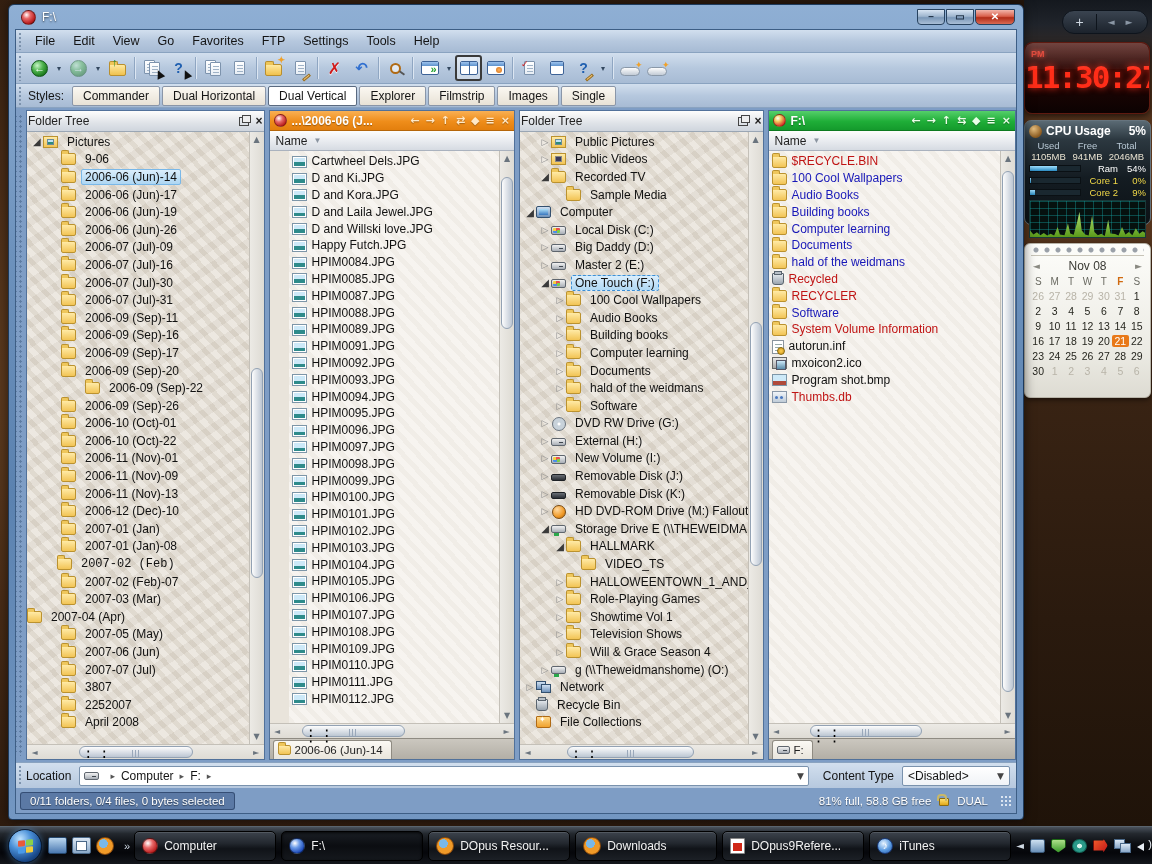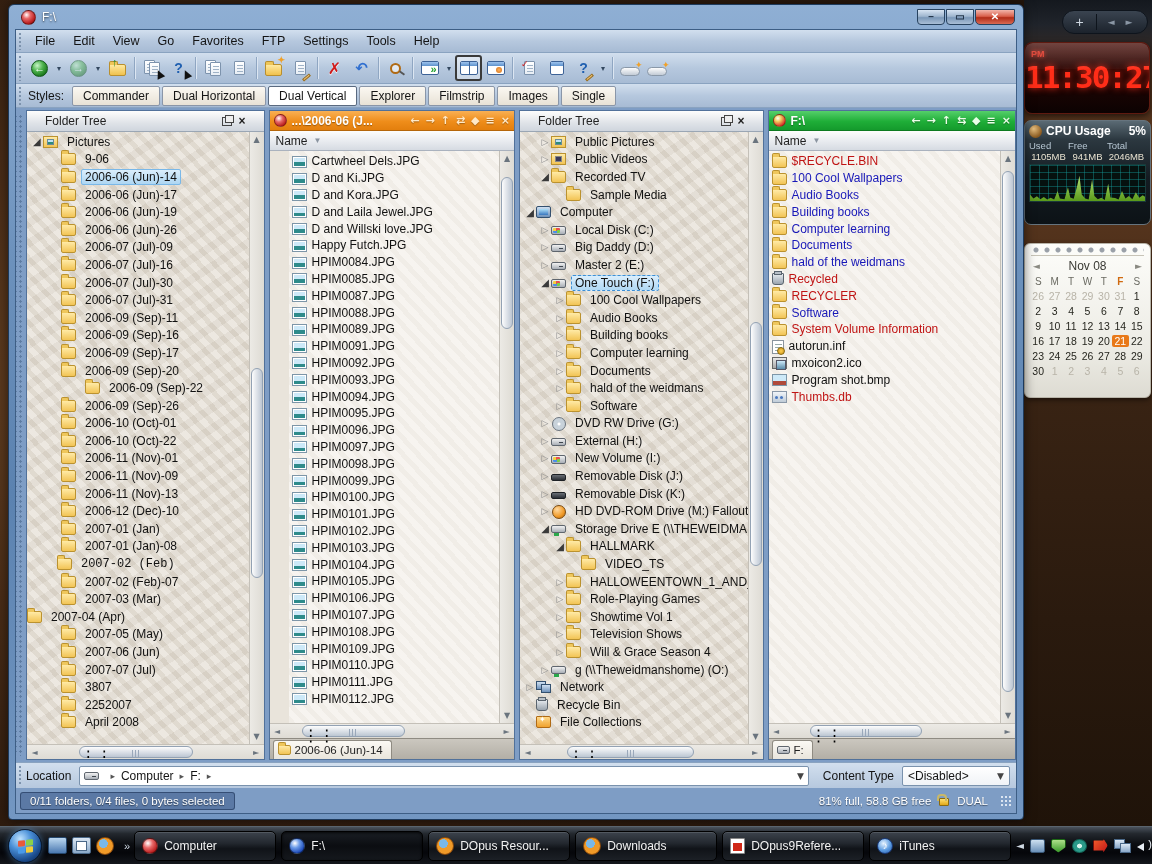--- a/index.html
+++ b/index.html
@@ -75,21 +75,21 @@
 
   
   .panes { flex:1; display:flex; padding:2px 0 2px 0; overflow:hidden; }
   .pane-grip { width:6px; align-self:stretch; margin:4px 0;
     background-image: radial-gradient(circle,#5f7da3 1px, transparent 1.4px); background-size:5px 5px; background-position:2px 0;}
   .pane { background:#e9e4db; border:1px solid #51719a; display:flex; flex-direction:column; overflow:hidden; }
   .pane + .pane, .pane-grip + .pane { margin-left:4px; }
   .pane.tree-pane { width:240px; }
   .pane.lister-pane { width:248px; }
   .tree-hdr { height:21px; background:linear-gradient(#fdfdfc,#dfe3e8 60%,#cfd5dd); border-bottom:1px solid #9aa6b4;
-    display:flex; align-items:center; padding:0 18px; font-size:12px; color:#222;text-align:right; }
+    display:flex; align-items:center; padding:0 1px; font-size:12px; color:#222;text-align:right; }
   .tree-hdr .sp { flex:1; }
   .float-ic { width:10px; height:9px; border:1px solid #444; position:relative; margin-right:7px; }
   .float-ic::before { content:""; position:absolute; left:2px; top:-3px; width:7px; height:6px; border:1px solid #444; background:#eee; }
   .close-ic { font-size:12px; color:#222; font-weight:bold; line-height:1; }
 
   .texture { background-color:#e7e1d7;
     background-image: repeating-linear-gradient(47deg, rgba(170,158,140,.14) 0 5px, rgba(255,255,255,.16) 5px 11px),
                       repeating-linear-gradient(-33deg, rgba(150,140,128,.10) 0 8px, rgba(255,255,255,.10) 8px 17px); }
   .tree-body { flex:1; overflow:hidden; display:flex; }
   .tree-rows { flex:1; overflow:hidden; padding-top:1px; }
@@ -216,21 +216,21 @@
     text-shadow:0 0 7px rgba(255,45,25,.85); letter-spacing:-2px; }
   .clock-gadget::after { content:""; position:absolute; left:0; right:0; top:0; height:26px;
     background:linear-gradient(rgba(255,255,255,.22),rgba(255,255,255,.03)); border-radius:8px 8px 0 0; }
   .cpu-gadget { position:absolute; left:0px; top:120px; width:127px; height:105px; border-radius:7px;
     background:linear-gradient(#5a6a74 0%,#2c3840 18%,#141c22 55%,#0c1216 100%); border:1px solid #66747e;
     color:#fff; font-size:9.5px; padding:3px 4px; }
   .cpu-title-row { display:flex; align-items:center; font-size:12px; font-weight:bold; }
   .cpu-orb { width:13px; height:13px; border-radius:50%; background:radial-gradient(circle at 35% 30%,#e8c080,#8a5a20 70%); margin-right:4px; }
   .cpu-pct { margin-left:auto; }
   .cpu-cols { display:flex; color:#b8c8d4; margin-top:2px; }
-  .cpu-cols span { flex:1; }
+  .cpu-cols span { flex:1; text-align:center; }
   .cpu-vals { display:flex; color:#e8e2d0; }
   .cpu-vals span { flex:1; text-align:center; }
   .cpu-row { display:flex; align-items:center; height:11px; margin-top:1px; }
   .cpu-bar { width:52px; height:7px; background:#1a2830; border:1px solid #0a1014; margin-right:4px; position:relative; }
   .cpu-bar i { position:absolute; left:0; top:0; bottom:0; background:linear-gradient(#9fe0ff,#2a8ac0); }
   .cpu-row .lbl { flex:1; text-align:right; padding-right:4px; }
   .cpu-row .pct { width:24px; text-align:right; }
   .cpu-row.yellow { color:#f0d848; }
   .cpu-graph { margin-top:2px; height:38px; background:#06110f; border:1px solid #1a3a3a; position:relative; overflow:hidden;
     background-image: repeating-linear-gradient(0deg, rgba(20,160,160,.4) 0 1px, transparent 1px 7px),
@@ -331,20 +331,43 @@
       </div>
       <div class="cpu-cols" id="cpu-cols">
           <span>Used</span>
           <span>Free</span>
           <span>Total</span>
         </div>
       <div class="cpu-vals" id="cpu-vals">
           <span>1105MB</span>
           <span>941MB</span>
           <span>2046MB</span>
+        </div>
+      <div id="cpu-rows">
+          <div class="cpu-row">
+            <span class="cpu-bar">
+              <i style="width:54%"></i>
+            </span>
+            <span class="lbl">Ram</span>
+            <span class="pct">54%</span>
+          </div>
+          <div class="cpu-row yellow">
+            <span class="cpu-bar">
+              <i style="width:2%"></i>
+            </span>
+            <span class="lbl">Core 1</span>
+            <span class="pct">0%</span>
+          </div>
+          <div class="cpu-row yellow">
+            <span class="cpu-bar">
+              <i style="width:9%"></i>
+            </span>
+            <span class="lbl">Core 2</span>
+            <span class="pct">9%</span>
+          </div>
         </div>
       <div class="cpu-graph">
           <div class="cpu-trace"></div>
         </div>
     </div>
     <div class="cal-gadget">
       <div class="cal-rings"></div>
       <div class="cal-head">
         <span class="nav">◄</span>
         <span class="cal-month">Nov 08</span>

